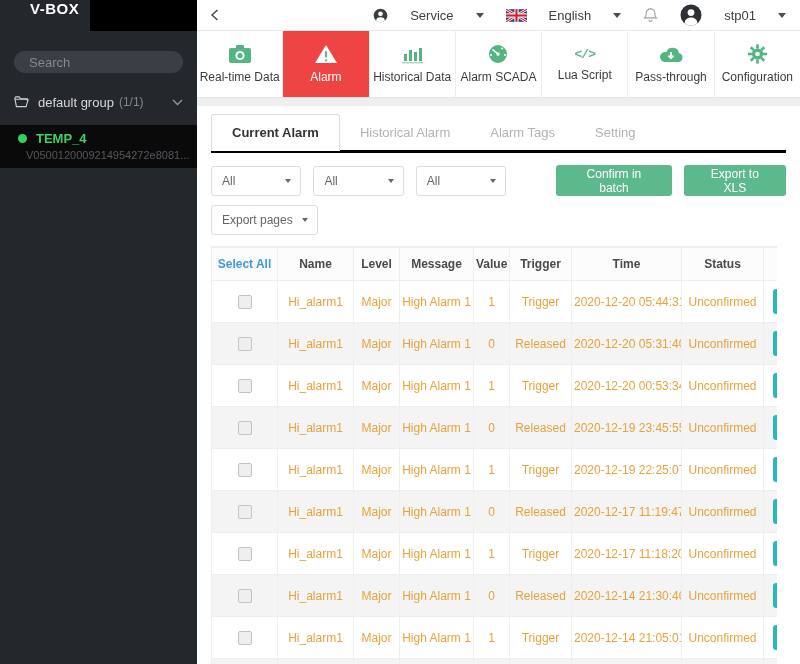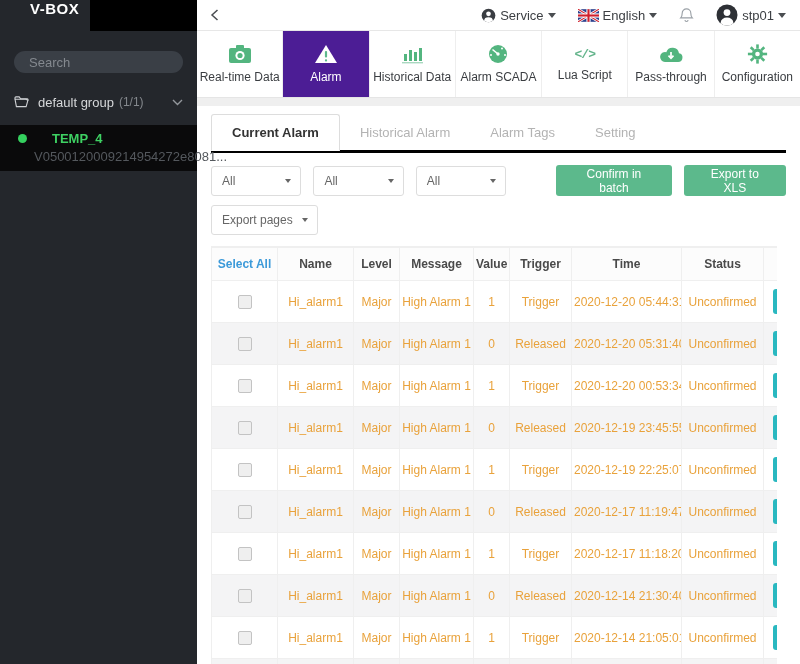--- a/index.html
+++ b/index.html
@@ -17,38 +17,38 @@
   .sb-row { display:flex; align-items:center; color:#e3e5e7; padding:0 14px; margin-top:16px; height:22px; }
   .sb-row .lbl { margin-left:8px; font-size:13px; }
   .sb-group { display:flex; align-items:center; color:#d6d8da; padding:0 14px; margin-top:18px; height:22px; }
   .sb-group .lbl { margin-left:9px; font-size:13px; }
   .sb-group .cnt { margin-left:5px; color:#84888d; font-size:12px; }
   .sb-group .chev { margin-left:auto; }
   .sb-tag { margin-top:12px; background:#0a0a0b; padding:6px 10px 7px 8px; display:flex; align-items:flex-start; }
   .burger { width:15px; margin-top:6px; }
   .burger div { height:2px; background:#e8e8e8; margin-bottom:3px; border-radius:1px; }
   .sb-tag-main { margin-left:10px; }
-  .sb-tag-name-row { display:flex; align-items:center;gap:16px; }
+  .sb-tag-name-row { display:flex; align-items:center; }
   .dot { width:9px; height:9px; border-radius:50%; background:#35d15f; }
   .sb-tag-name { color:#3ed163; font-weight:bold; font-size:13px; margin-left:9px; }
-  .sb-tag-serial { color:#54585d; font-size:13px; margin-top:3px; margin-left:16px; white-space:nowrap; }
+  .sb-tag-serial { color:#54585d; font-size:11px; margin-top:3px; margin-left:8px; white-space:nowrap; }
 
   
   .main { flex:1; display:flex; flex-direction:column; min-width:0; }
   .topbar { height:31px; background:#fff; border-bottom:1px solid #e7e7e7; display:flex; align-items:center; padding:0 14px 0 13px; }
   .tb-right { margin-left:auto; display:flex; align-items:center; gap:22px; }
-  .tb-item { display:flex; align-items:center; gap:4px; color:#3c3f43; font-size:13px; cursor:pointer; }
+  .tb-item { display:flex; align-items:center; gap:22px; color:#3c3f43; font-size:13px; cursor:pointer; }
   .caret { width:0; height:0; border-left:4px solid transparent; border-right:4px solid transparent; border-top:5px solid #4a4d51; margin-top:1px; }
 
   
   .tabstrip { background:#fff; display:flex; border-bottom:1px solid #e5e5e5; height:67px; }
   .tab { flex:1; display:flex; flex-direction:column; align-items:center; justify-content:center; gap:6px; cursor:pointer; border-left:1px solid #eeeeee; }
   .tab:first-child { border-left:none; }
   .tab .tab-label { font-size:12px; color:#3a3d41; white-space:nowrap; }
-  .tab.active { background:#4c1d95;align-items:center; }
+  .tab.active { background:#ef4444;align-items:center; }
   .tab.active .tab-label { color:#fff; }
   .code-icon { font-family:"Liberation Mono", monospace; font-size:13px; font-weight:bold; color:#63b48b; letter-spacing:-1px; }
 
   
   .card { flex:1; background:#fff; margin-top:8px; padding:8px 14px 0 14px; overflow:hidden; }
   .subtabs { display:flex; align-items:flex-end; border-bottom:3px solid #000000; }
   .subtab { padding:10px 20px; font-size:13px; color:#b3b3b3; cursor:pointer; }
   .subtab.active { border:1px solid #ddd; border-bottom:1px solid #fff; margin-bottom:-1px; border-radius:3px 3px 0 0; color:#333; font-weight:bold; }
 
   .filters { display:flex; align-items:center; margin-top:12px; gap:12px; }

